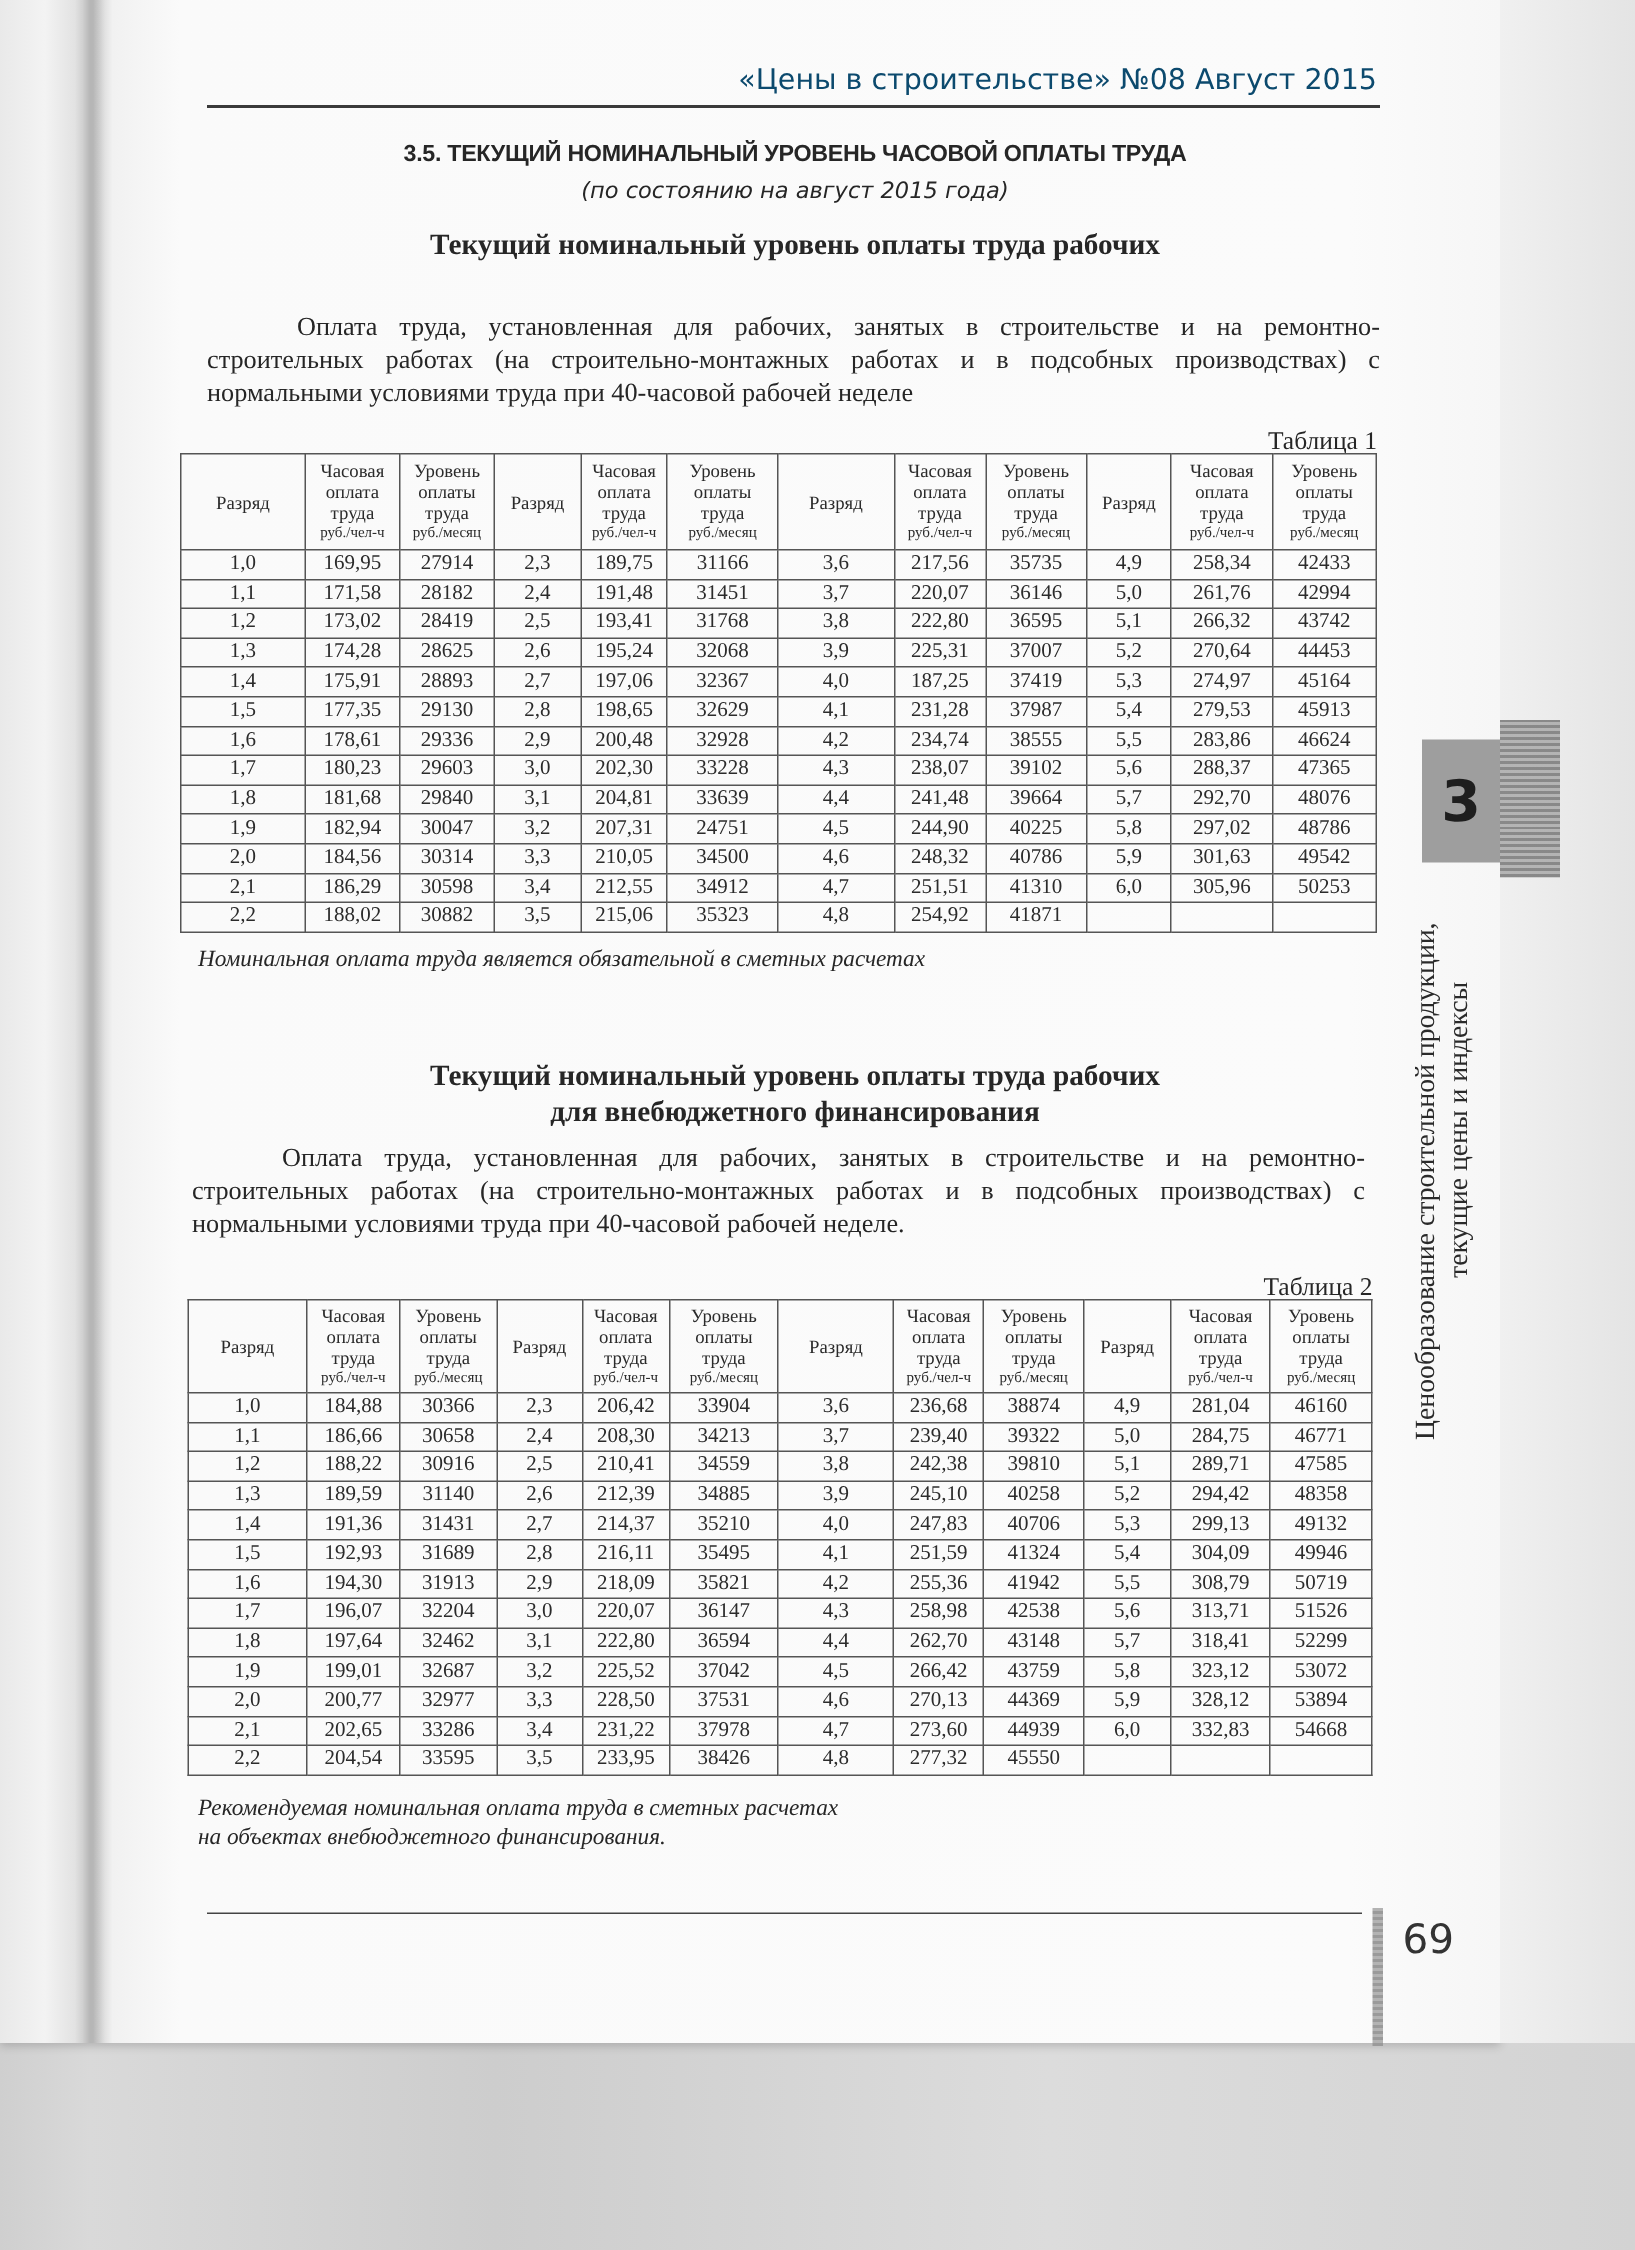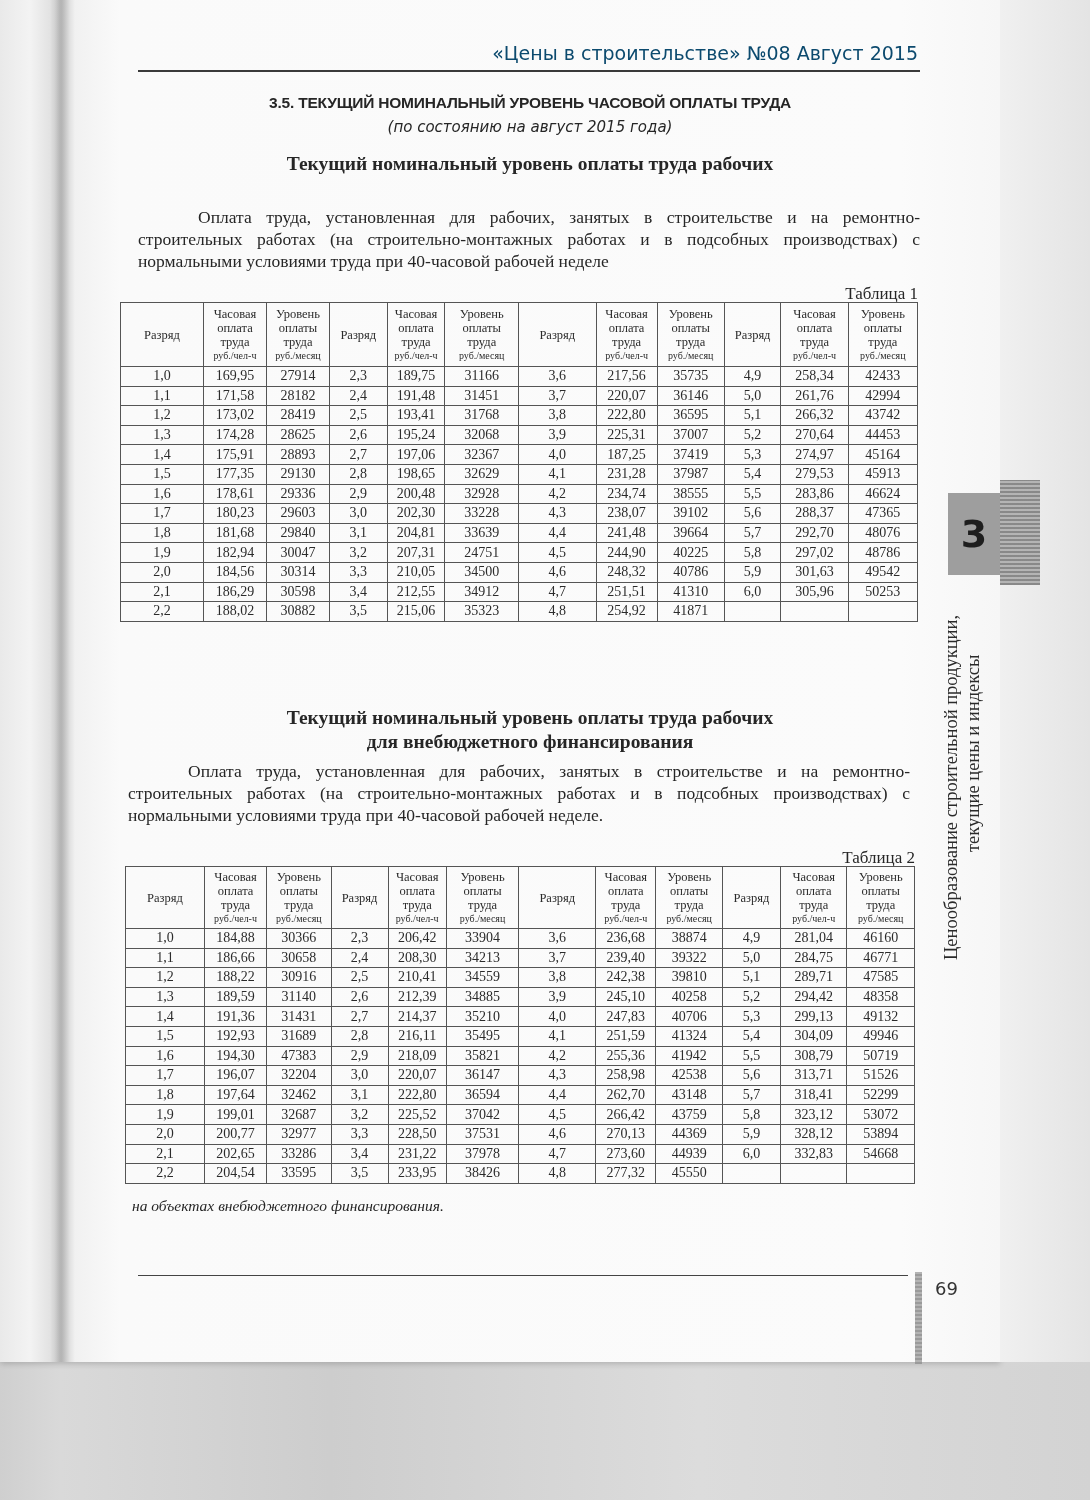--- a/index.html
+++ b/index.html
@@ -73,21 +73,21 @@
   }
   .bottom-rule {
     position: absolute; left: 138px; top: 1275px; width: 770px; height: 1px; background: #444;
   }
   .page-bar {
     position: absolute; left: 915px; top: 1272px; width: 7px; height: 92px;
     background: repeating-linear-gradient(0deg, #9a9a9a 0 2px, #b3b3b3 2px 4px);
   }
   .page-num {
     position: absolute; left: 935px; top: 1278px;
-    font-family: "DejaVu Sans", sans-serif; font-size: 18px; color: #333;
+    font-family: "DejaVu Sans", sans-serif; font-size: 27px; color: #333;
   }
   .chapter-tab {
     position: absolute; left: 948px; top: 493px; width: 52px; height: 82px;
     background: #9e9e9e;
     display: flex; align-items: center; justify-content: center;
   }
   .chapter-tab-edge {
     position: absolute; left: 1000px; top: 480px; width: 40px; height: 105px;
     background: repeating-linear-gradient(0deg, #777 0 2px, #aaa 2px 4px);
     opacity: 0.85;
@@ -376,20 +376,21 @@
         <td>254,92</td>
         <td>41871</td>
         <td></td>
         <td></td>
         <td></td>
       </tr>
     </tbody>
 </table>
 
 <div class="note" style="left:132px; top:630px;">
+  <div>Номинальная оплата труда является обязательной в сметных расчетах</div>
 </div>
 
 <div class="subtitle" style="left:120px; top:706px;">
   <div>Текущий номинальный уровень оплаты труда рабочих</div>
   <div>для внебюджетного финансирования</div>
 </div>
 <div class="para" style="left:128px; top:760px;">
   <span class="indent"></span><span>Оплата труда, установленная для рабочих, занятых в строительстве и на ремонтно-строительных работах (на строительно-монтажных работах и в подсобных производствах) с нормальными условиями труда при 40-часовой рабочей неделе.</span>
 </div>
 <div class="table-label" style="left:700px; top:848px; width:215px;">Таблица 2</div>
@@ -546,21 +547,21 @@
         <td>4,1</td>
         <td>251,59</td>
         <td>41324</td>
         <td>5,4</td>
         <td>304,09</td>
         <td>49946</td>
       </tr>
       <tr>
         <td>1,6</td>
         <td>194,30</td>
-        <td>47383</td>
+        <td>31913</td>
         <td>2,9</td>
         <td>218,09</td>
         <td>35821</td>
         <td>4,2</td>
         <td>255,36</td>
         <td>41942</td>
         <td>5,5</td>
         <td>308,79</td>
         <td>50719</td>
       </tr>
@@ -645,20 +646,21 @@
         <td>277,32</td>
         <td>45550</td>
         <td></td>
         <td></td>
         <td></td>
       </tr>
     </tbody>
 </table>
 
 <div class="note" style="left:132px; top:1196px;">
+  <div>Рекомендуемая номинальная оплата труда в сметных расчетах</div>
   <div>на объектах внебюджетного финансирования.</div>
 </div>
 
 <div class="chapter-tab-edge"></div>
 <div class="chapter-tab">
   <span class="chapter-num">3</span>
 </div>
 <div class="side-text">
   <div>Ценообразование строительной продукции,</div>
   <div>текущие цены и индексы</div>

